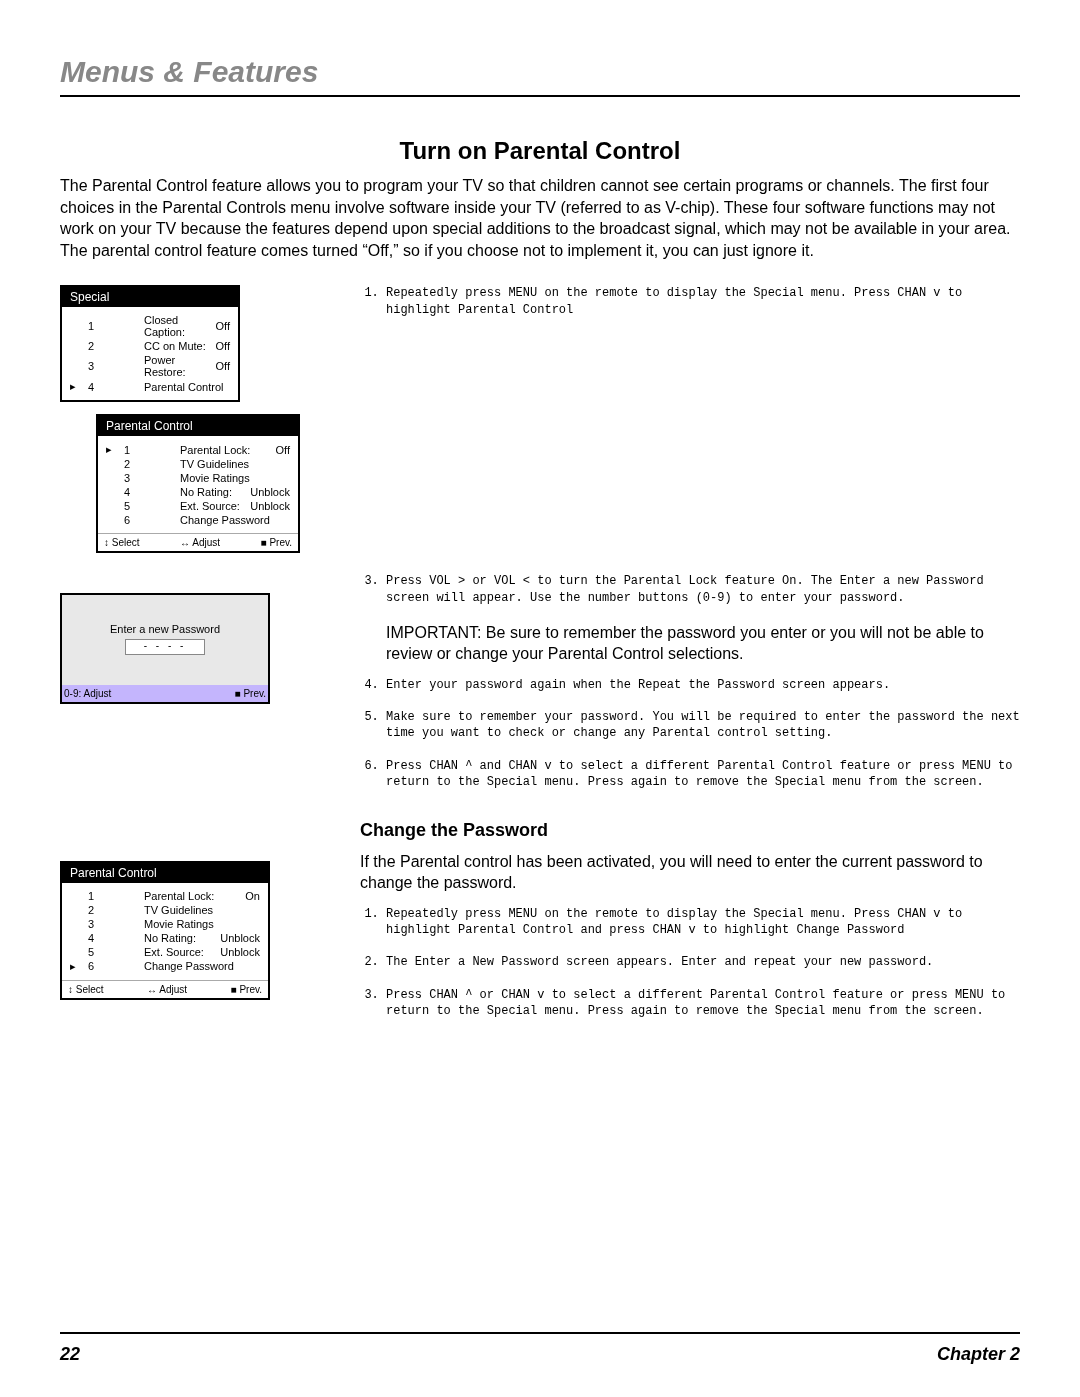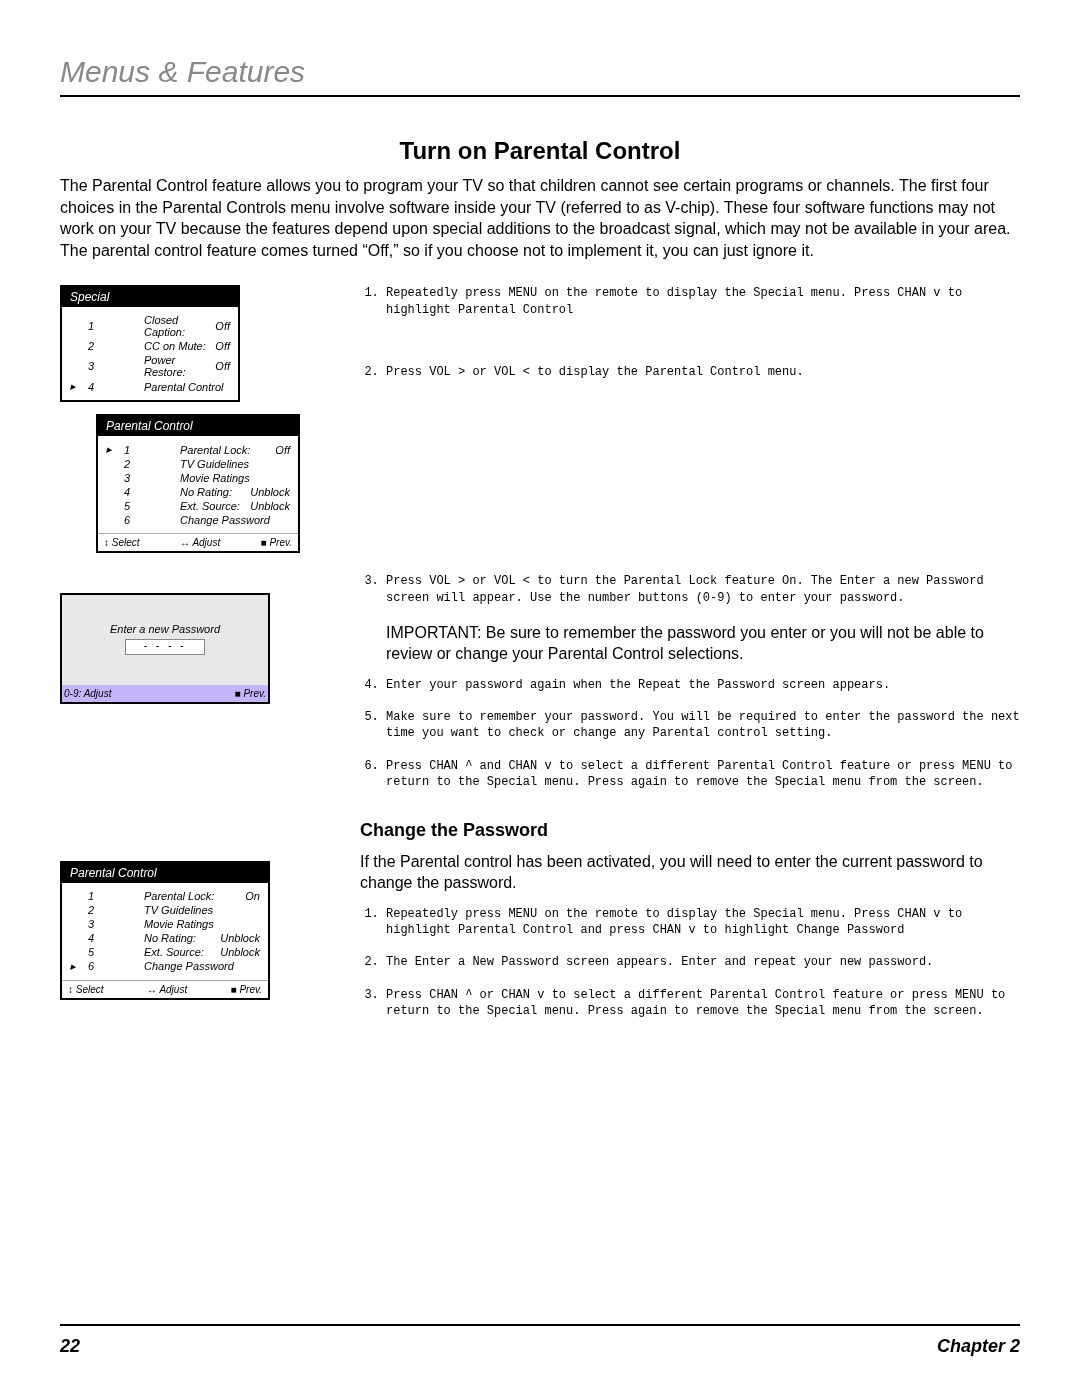--- a/index.html
+++ b/index.html
@@ -7,21 +7,21 @@
     width: 1080px;
     height: 1397px;
     background: #fff;
     font-family: Arial, Helvetica, sans-serif;
     color: #000;
     padding: 55px 60px 40px 60px;
     position: relative;
   }
   .chapter-title {
     font-size: 30px;
-    font-weight: normal;
+    font-weight: bold;
     font-style: italic;
     color: #888;
     border-bottom: 2px solid #000;
     padding-bottom: 6px;
     margin-bottom: 40px;
   }
   .section-title {
     font-size: 24px;
     font-weight: bold;
     margin-bottom: 10px;
@@ -30,21 +30,21 @@
   .intro-text {
     font-size: 16px;
     line-height: 1.35;
     margin-bottom: 24px;
   }
   .content-row {
     display: flex;
     align-items: flex-start;
     gap: 40px;
   }
-  .left-col { width: 260px; flex-shrink: 0; font-style: italic; }
+  .left-col { width: 260px; flex-shrink: 0; }
   .right-col { flex: 1; }
   .ol { list-style: decimal; padding-left: 26px; }
   .ol li { font-size: 12px; line-height: 1.35; margin-bottom: 16px; font-family: Liberation Mono, monospace; }
   .imp { font-size: 16px; line-height: 1.35; margin-bottom: 12px; }
   .sub-title { font-size: 18px; font-weight: bold; margin: 30px 0 10px 0; }
   .sub-intro { font-size: 16px; line-height: 1.35; margin-bottom: 12px; }
 
   
   .osd {
     border: 2px solid #000;
@@ -106,21 +106,21 @@
   }
   .pw-footer {
     padding: 3px 2px;
     display: flex;
     justify-content: space-between;
     font-size: 10px;
   }
 
   .page-footer {
     position: absolute;
-    bottom: 40px;
+    bottom: 32px;
     left: 60px;
     right: 60px;
     border-top: 2px solid #000;
     padding-top: 10px;
     display: flex;
     justify-content: space-between;
     font-weight: bold;
     font-style: italic;
     font-size: 18px;
   }
@@ -210,23 +210,20 @@
       </div>
     </div>
   </div>
   <div class="right-col">
     <ol class="ol">
       <li>Repeatedly press MENU on the remote to display the Special menu. Press CHAN v to highlight Parental Control</li>
     </ol>
     <div class="spacer"></div>
       <div class="spacer"></div>
       <div class="spacer"></div>
-    <ol class="ol" start="2">
-      <li>Press VOL &gt; or VOL &lt;  to display the Parental Control menu.</li>
-    </ol>
     <div class="big-spacer"></div>
   </div>
 </div>
 
 <div class="content-row">
   <div class="left-col">
     <div class="pw-box">
       <div class="pw-body">
         <div>Enter a new Password</div>
         <div class="pw-field">- - - -</div>

